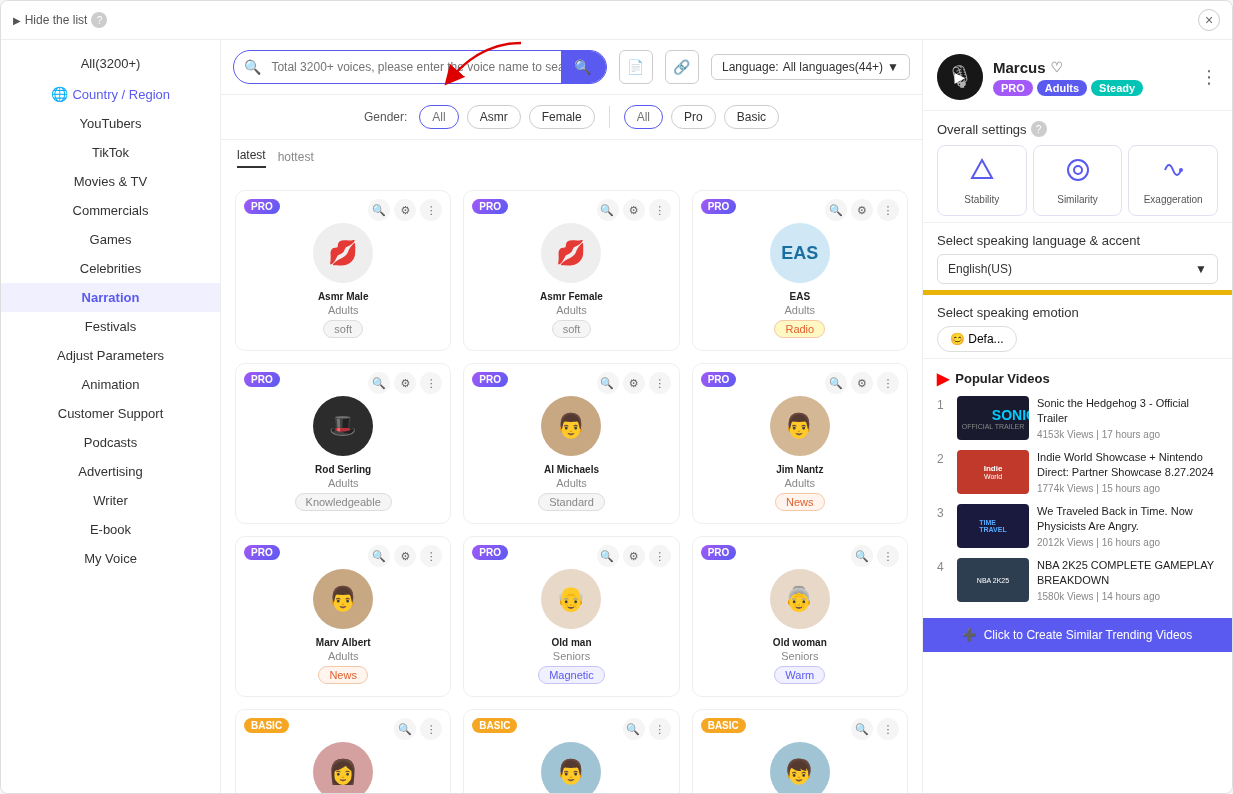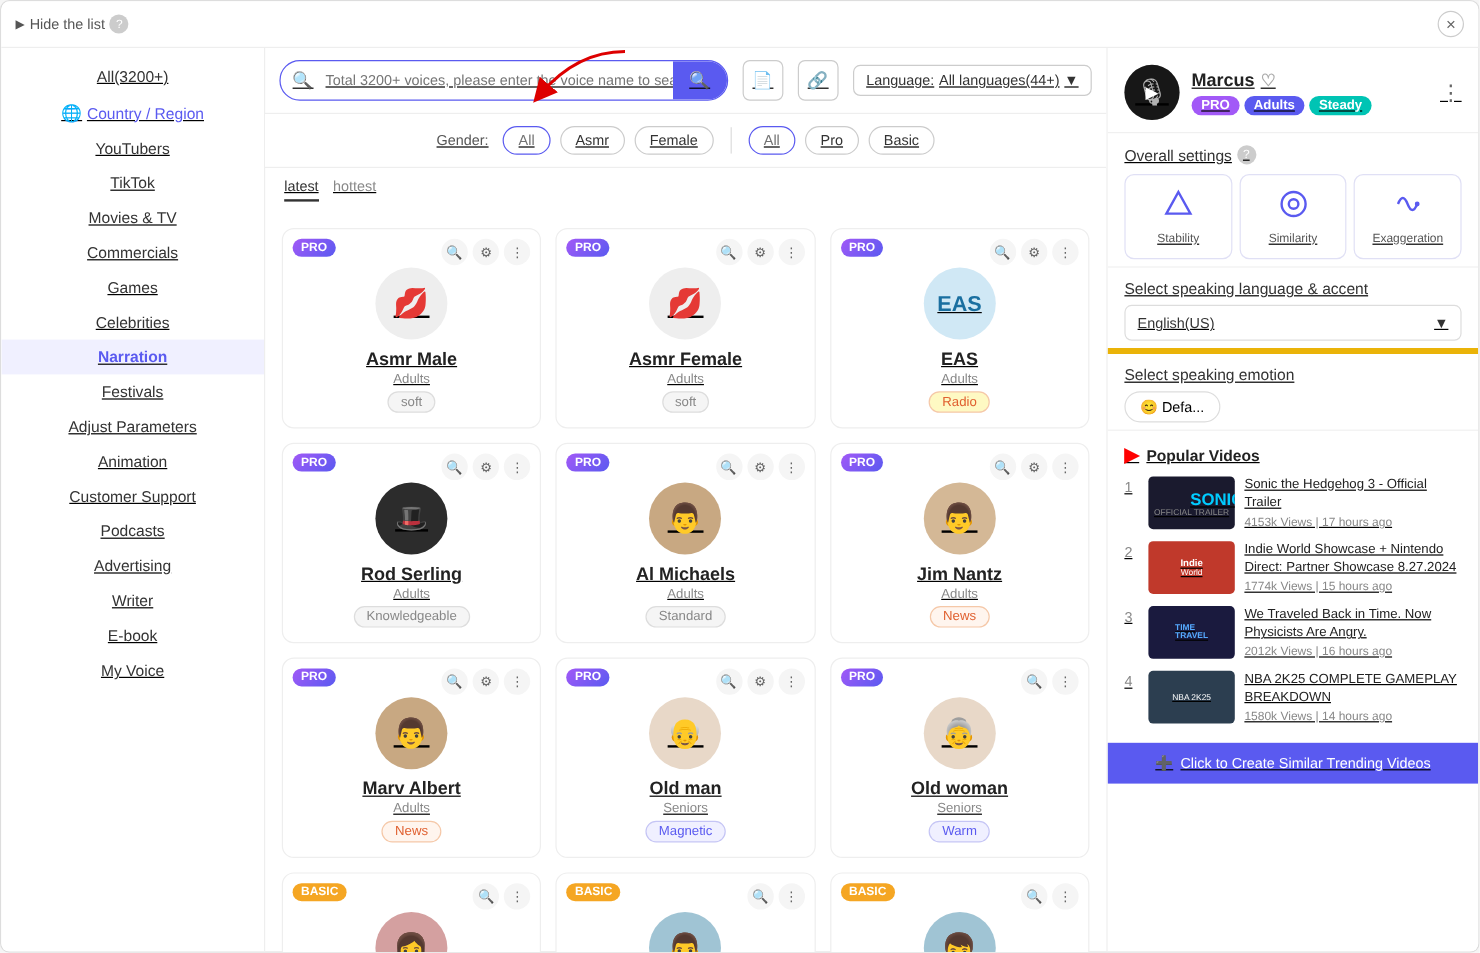--- a/index.html
+++ b/index.html
@@ -8,21 +8,21 @@
     .app-container { display: flex; flex-direction: column; width: 1233px; height: 794px; background: #fff; border: 1px solid #ddd; border-radius: 8px; overflow: hidden; }
 
     
     .top-bar { display: flex; align-items: center; padding: 8px 12px; background: #fff; border-bottom: 1px solid #eee; gap: 8px; }
     .hide-list-btn { display: flex; align-items: center; gap: 4px; color: #555; font-size: 12px; cursor: pointer; }
     .hide-list-btn .chevron { font-size: 10px; }
     .help-icon { width: 16px; height: 16px; border-radius: 50%; background: #ccc; color: #fff; font-size: 10px; display: flex; align-items: center; justify-content: center; }
     .close-btn { margin-left: auto; width: 22px; height: 22px; border-radius: 50%; border: 1px solid #ccc; display: flex; align-items: center; justify-content: center; cursor: pointer; font-size: 14px; color: #666; }
 
     
-    .main-layout { display: flex; flex: 1; overflow: hidden; text-decoration: underline; }
+    .main-layout { display: flex; flex: 1; overflow: hidden; }
 
     
     .sidebar { width: 220px; background: #fff; border-right: 1px solid #eee; overflow-y: auto; padding: 8px 0; flex-shrink: 0; }
     .sidebar-item { padding: 7px 16px; cursor: pointer; color: #333; font-size: 13px; text-align: center; }
     .sidebar-item.active { color: #5a5af0; font-weight: 600; background: #f0f0ff; }
     .sidebar-item.all { font-size: 13px; padding: 8px 16px; }
     .sidebar-item.country { display: flex; align-items: center; justify-content: center; gap: 4px; color: #5a5af0; font-size: 13px; }
     .globe-icon { font-size: 14px; }
     .search-bar { display: flex; align-items: center; border: 1.5px solid #5a5af0; border-radius: 20px; overflow: hidden; background: #fff; }
     .search-icon-wrap { padding: 0 10px; color: #aaa; font-size: 14px; }
@@ -35,32 +35,32 @@
     .content-wrapper { display: flex; flex: 1; overflow: hidden; }
 
     
     .voice-area { flex: 1; overflow-y: auto; padding: 0; }
     .filter-bar { display: flex; align-items: center; padding: 10px 16px; gap: 8px; border-bottom: 1px solid #eee; background: #fff; justify-content: center; }
     .filter-label { font-size: 12px; color: #555; margin-right: 4px; }
     .filter-btn { padding: 4px 12px; border-radius: 15px; border: 1.5px solid #ccc; font-size: 12px; cursor: pointer; background: #fff; color: #333; }
     .filter-btn.active { background: #fff; border-color: #5a5af0; color: #737373; }
     .filter-separator { width: 1px; height: 22px; background: #ddd; margin: 0 6px; }
 
-    .tabs-bar { display: flex; align-items: flex-start; padding: 8px 16px; gap: 12px; }
+    .tabs-bar { display: flex; align-items: flex-end; padding: 8px 16px; gap: 12px; }
     .tab-item { font-size: 12px; color: #888; cursor: pointer; padding-bottom: 4px; }
     .tab-item.active { color: #333; border-bottom: 2px solid #333; font-weight: 500; }
 
     .voice-grid { display: grid; grid-template-columns: repeat(3, 1fr); gap: 0; padding: 8px; }
     .voice-card { border: 1px solid #eee; border-radius: 10px; margin: 6px; padding: 12px; position: relative; background: #fff; text-align: center; }
     .pro-badge { position: absolute; top: 8px; left: 8px; background: linear-gradient(135deg, #a259f7, #5a5af0); color: #fff; font-size: 10px; font-weight: 700; padding: 2px 7px; border-radius: 10px; }
     .basic-badge { position: absolute; top: 8px; left: 8px; background: #f5a623; color: #fff; font-size: 10px; font-weight: 700; padding: 2px 7px; border-radius: 10px; }
     .card-actions { position: absolute; top: 8px; right: 8px; display: flex; gap: 4px; }
     .card-action-btn { width: 22px; height: 22px; border-radius: 50%; background: #f5f5f5; border: none; cursor: pointer; font-size: 11px; display: flex; align-items: center; justify-content: center; color: #666; }
     .avatar-wrap { width: 60px; height: 60px; border-radius: 50%; overflow: hidden; margin: 20px auto 8px; background: #eee; display: flex; align-items: center; justify-content: center; font-size: 24px; }
-    .voice-name { font-size: 15px; font-weight: 600; color: #222; }
+    .voice-name { font-size: 10px; font-weight: 600; color: #222; }
     .voice-age { font-size: 11px; color: #888; margin: 2px 0 4px; }
     .voice-tag { display: inline-block; padding: 2px 10px; border-radius: 10px; font-size: 11px; color: #5a5af0; border: 1px solid #c5c5f5; background: #f0f0ff; }
     .voice-tag.soft { color: #888; border-color: #ddd; background: #f5f5f5; }
     .voice-tag.radio { color: #e06030; border-color: #f5c8a8; background: #fef9c3; }
     .voice-tag.knowledgeable { color: #888; border-color: #ddd; background: #f5f5f5; }
     .voice-tag.standard { color: #888; border-color: #ddd; background: #f5f5f5; }
     .voice-tag.news { color: #e06030; border-color: #f5c8a8; background: #fff5ee; }
     .voice-tag.magnetic { color: #5a5af0; border-color: #c5c5f5; background: #f0f0ff; }
     .voice-tag.warm { color: #5a5af0; border-color: #c5c5f5; background: #f0f0ff; }
 

